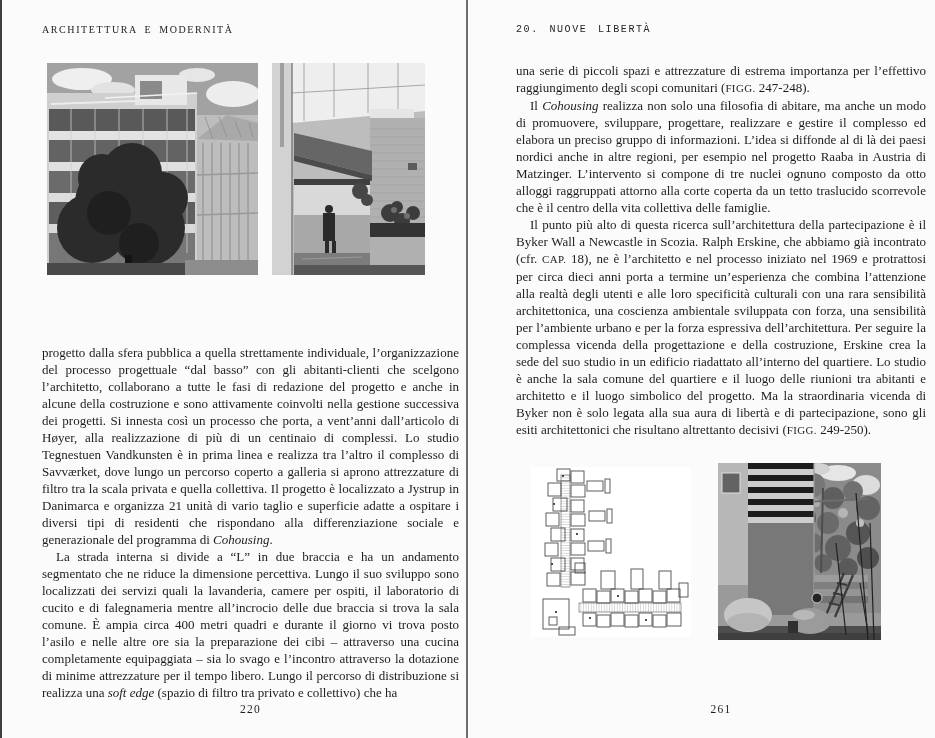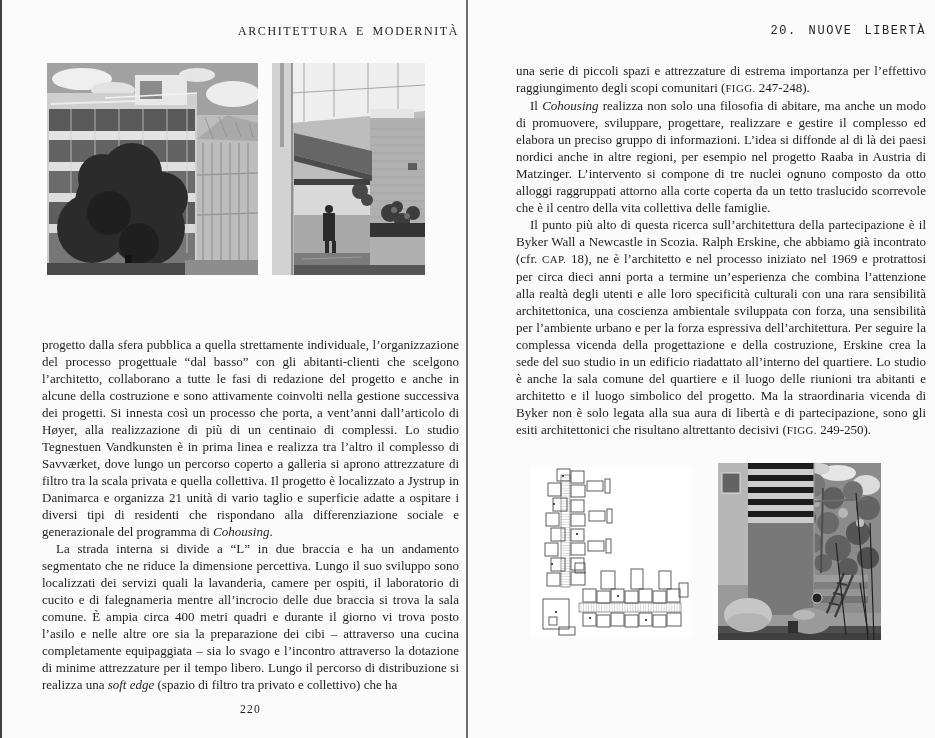--- a/index.html
+++ b/index.html
@@ -7,36 +7,36 @@
     position:relative; width:935px; height:738px;
     background:#fbfbfb; overflow:hidden;
     font-family:"Liberation Serif","DejaVu Serif",serif;
     color:#1d1d1d;
   }
   .page-edge-left { position:absolute; left:0; top:0; width:2px; height:738px; background:#3f3f3f; }
   .spine { position:absolute; left:466px; top:0; width:2px; height:738px; background:#6e6e6e; }
 
   .running-head {
     position:absolute; top:24px; height:14px;
-    font-size:12px; letter-spacing:1.6px; word-spacing:3px;
-    text-align:right; color:#232323; white-space:nowrap;
+    font-size:10px; letter-spacing:1.6px; word-spacing:3px;
+    text-align:left; color:#232323; white-space:nowrap;
   }
   .running-head.left  { left:42px;  width:417px; }
   .running-head.right { left:516px; width:410px;font-family:Liberation Mono, monospace; }
 
   .figure { position:absolute; background:#ffffff; }
   .figure svg { display:block; width:100%; height:100%; }
 
   .caption-block { position:absolute; font-size:10.6px; line-height:13px; text-align:left; }
   .caption-block p { margin:0; text-align:justify; }
   .caption-left  { left:40px;  width:419px; top:284px; }
   .caption-right { left:516px; width:410px; top:651px; }
 
   .body-text { position:absolute; font-size:13px; line-height:17px; hyphens:auto; }
-  .body-left  { left:42px;  width:417px; top:336px; height:350px; }
+  .body-left  { left:42px;  width:417px; top:344px; height:350px; }
   .body-right { left:516px; width:410px; top:62px;  height:400px; }
   .para { margin:0; text-align:justify; }
   .para.indent { text-indent:14px; }
   .em { font-style:italic; }
   .sc { font-size:0.84em; letter-spacing:0.4px; }
 
   .folio { position:absolute; top:703px; font-size:11.5px; letter-spacing:1.2px; text-align:center; color:#1d1d1d; }
   .folio.left  { left:42px;  width:417px; }
   .folio.right { left:516px; width:410px; }
 </style>
@@ -338,13 +338,14 @@
       <g stroke="#222222" stroke-width="1.2">
         <line x1="150" y1="177" x2="138" y2="30"></line>
           <line x1="156" y1="177" x2="152" y2="60"></line>
         <line x1="128" y1="172" x2="118" y2="80"></line>
           <line x1="150" y1="170" x2="142" y2="120"></line>
       </g>
     </svg>
   </div>
 
 
+  <div class="folio right">261</div>
 </div>
 
 </body></html>

